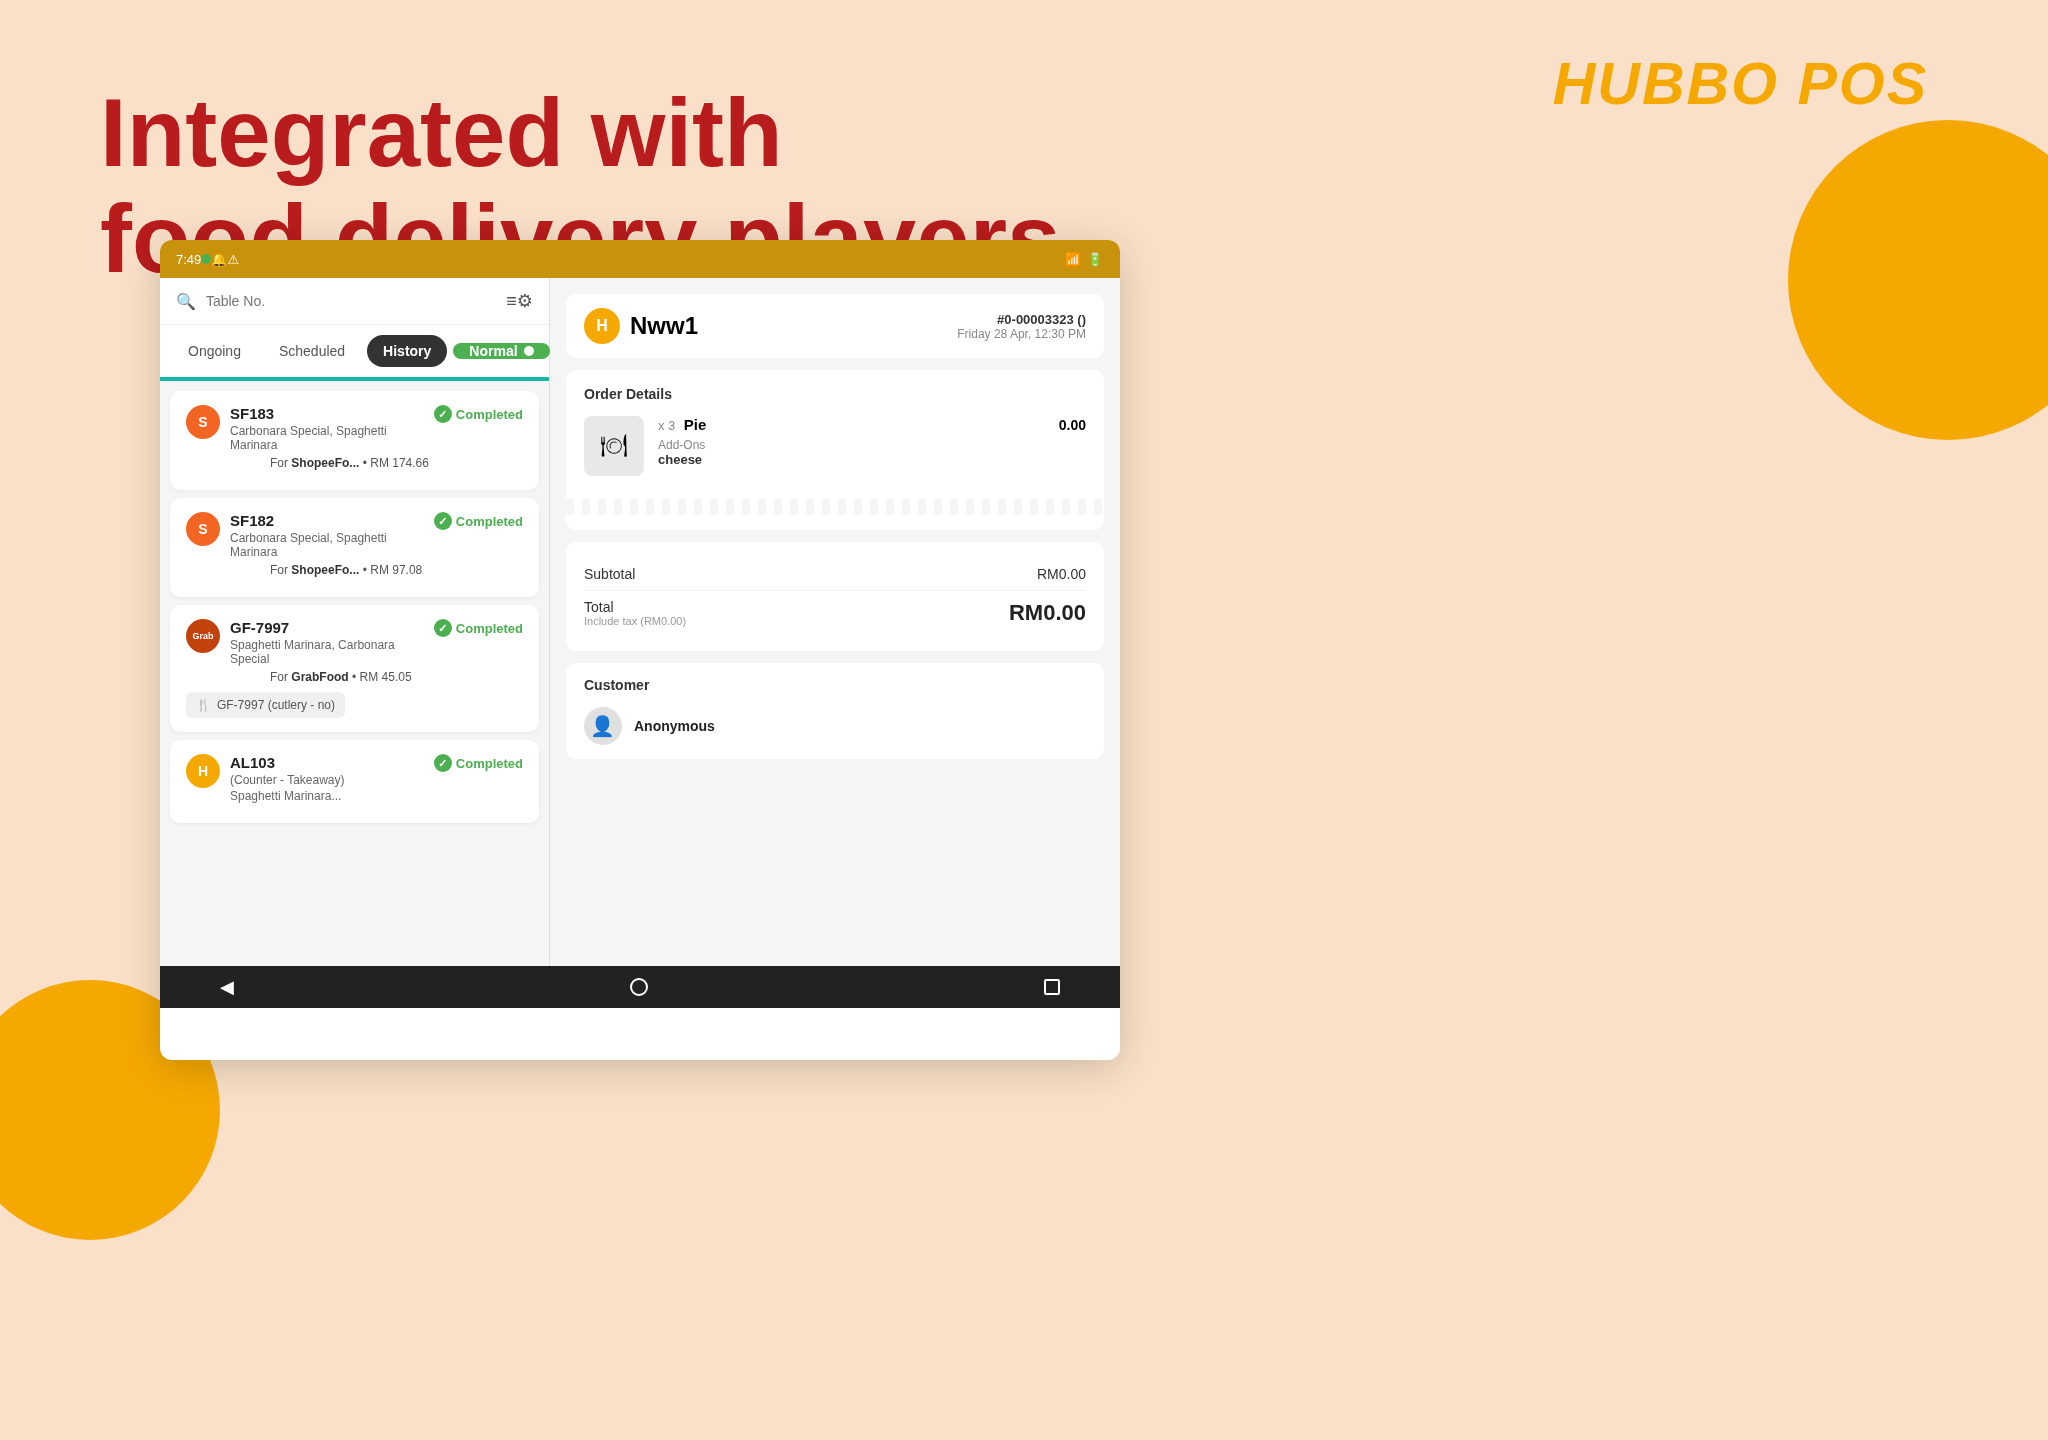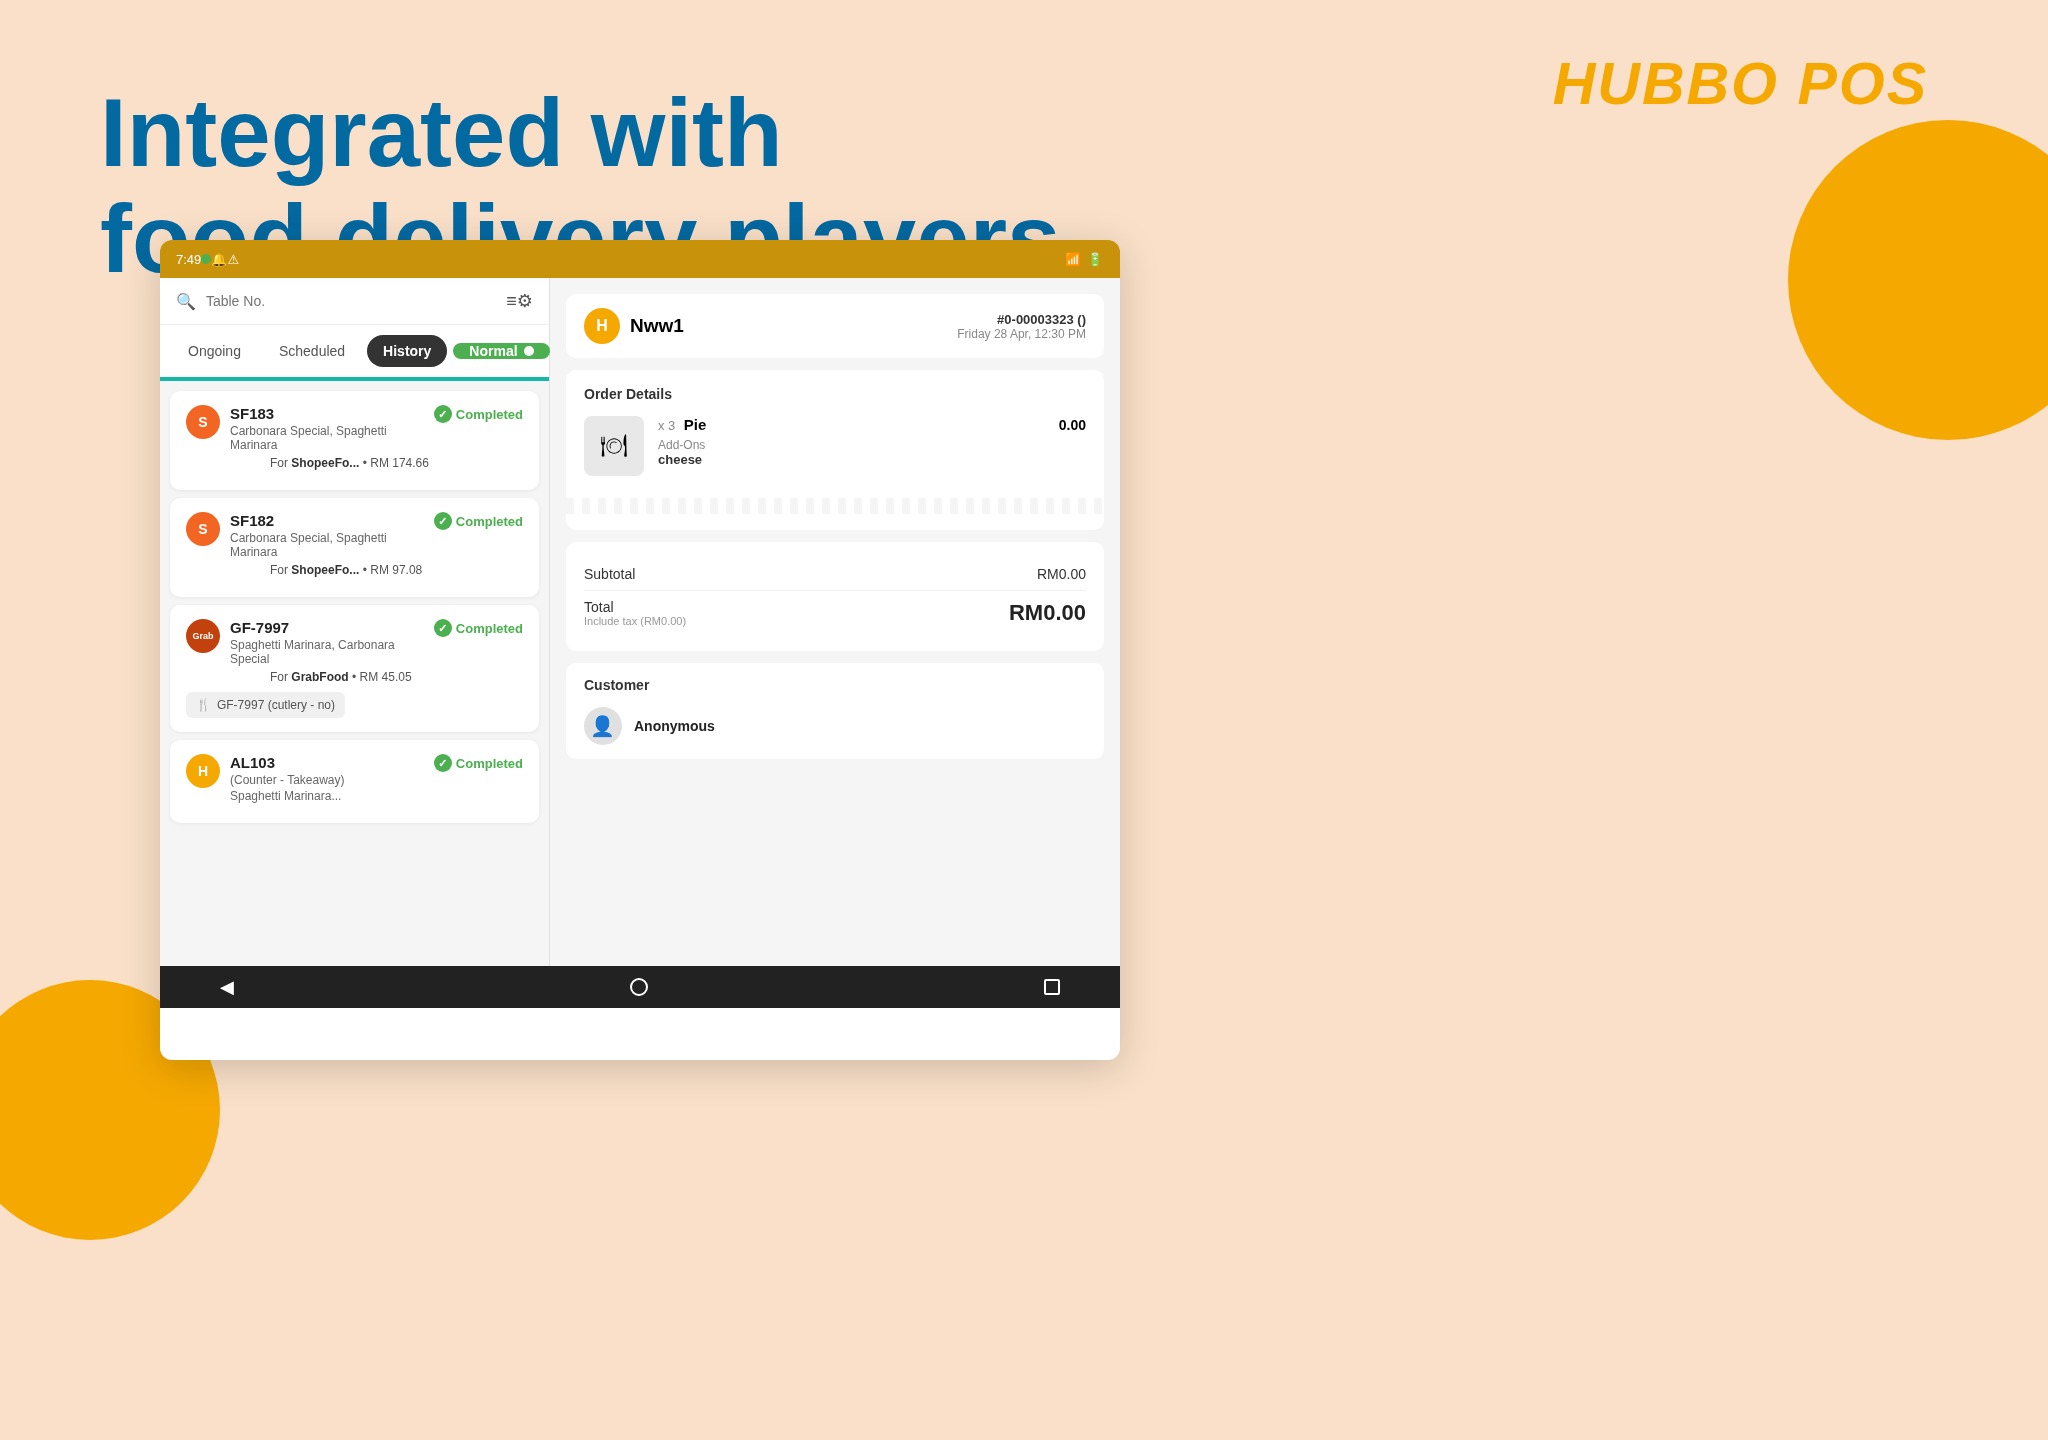--- a/index.html
+++ b/index.html
@@ -50,21 +50,21 @@
     
     .headline {
       position: absolute;
       top: 80px;
       left: 100px;
       z-index: 2;
     }
     .headline h1 {
       font-size: 96px;
       font-weight: 900;
-      color: #0369a1;
+      color: #b91c1c;
       line-height: 1.1;
     }
 
     
     .device-frame {
       position: absolute;
       top: 240px;
       left: 160px;
       width: 960px;
       height: 820px;
@@ -352,21 +352,21 @@
       border-radius: 50%;
       background: #F5A800;
       display: flex;
       align-items: center;
       justify-content: center;
       color: #fff;
       font-weight: 900;
       font-size: 16px;
     }
     .order-name h2 {
-      font-size: 19px;
+      font-size: 24px;
       font-weight: 700;
     }
     .order-id-info {
       text-align: right;
     }
     .order-id {
       font-size: 13px;
       font-weight: 600;
       color: #333;
     }

